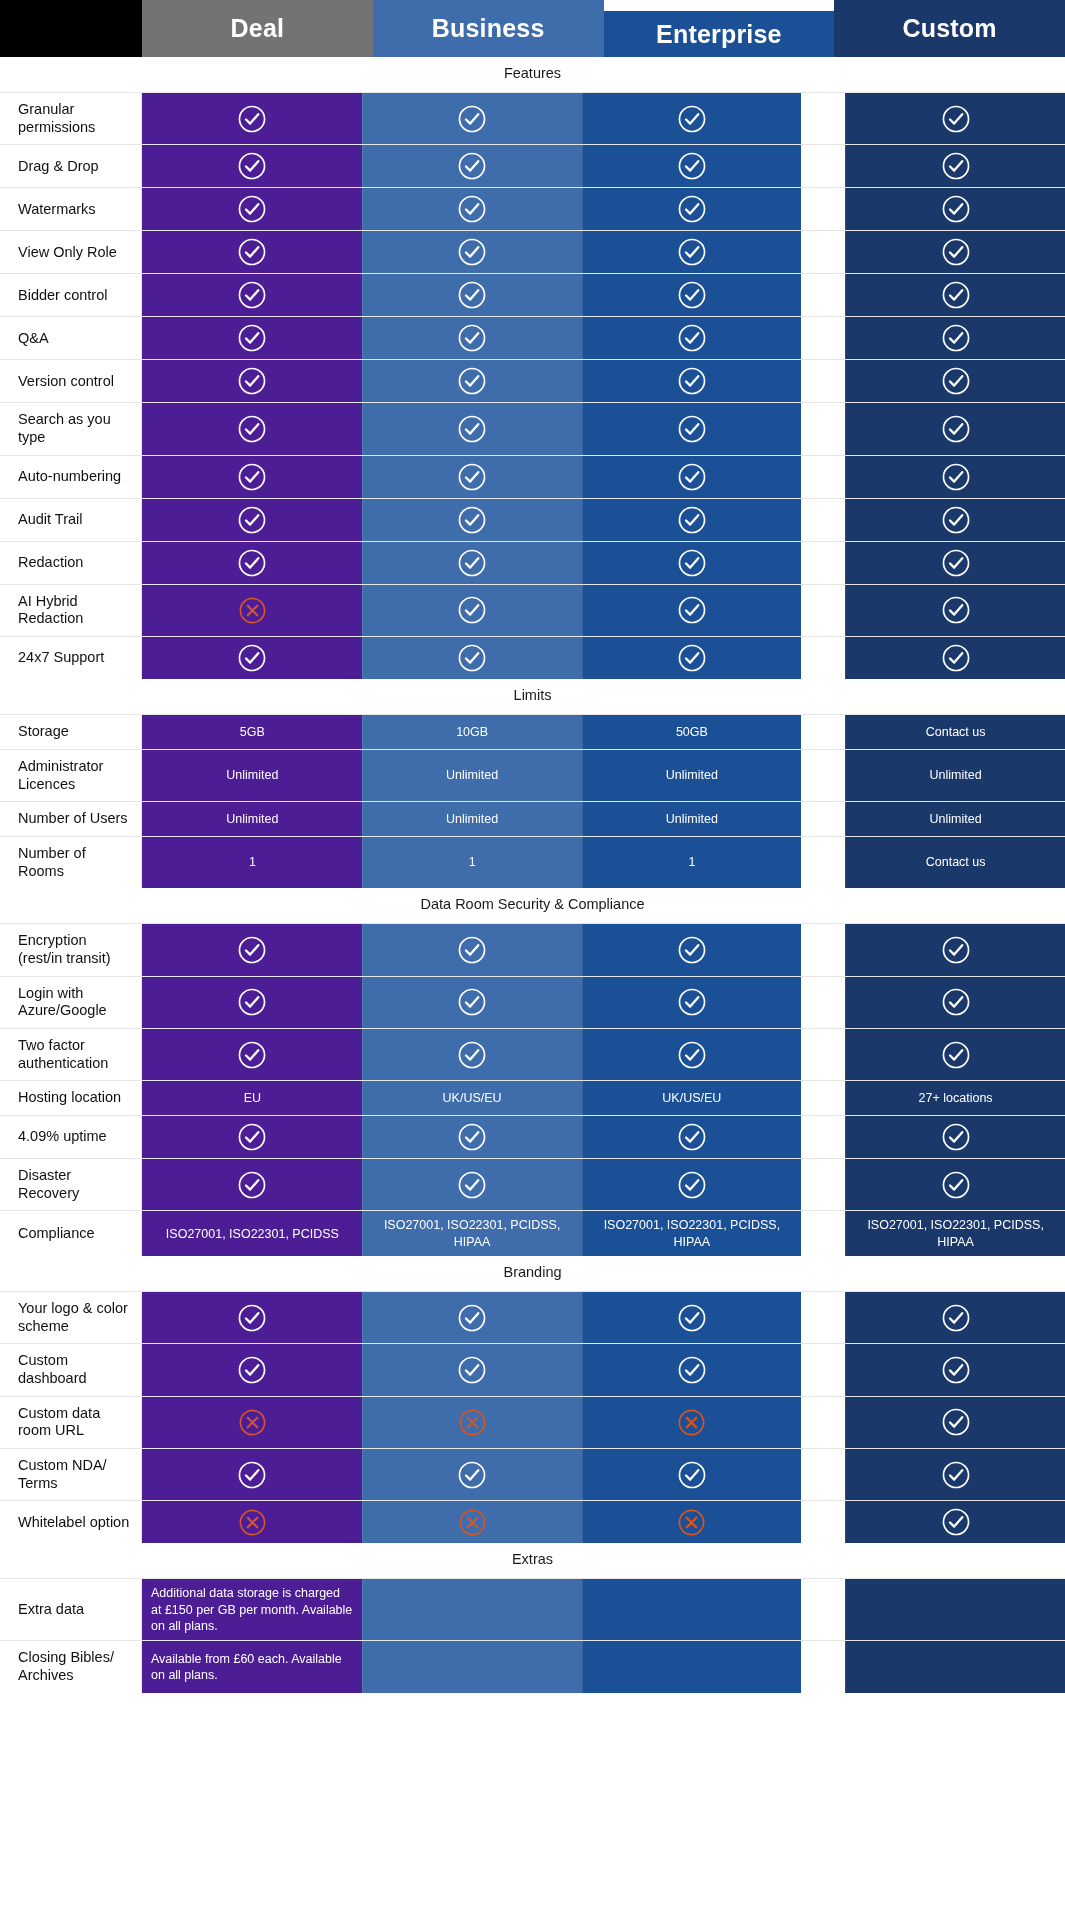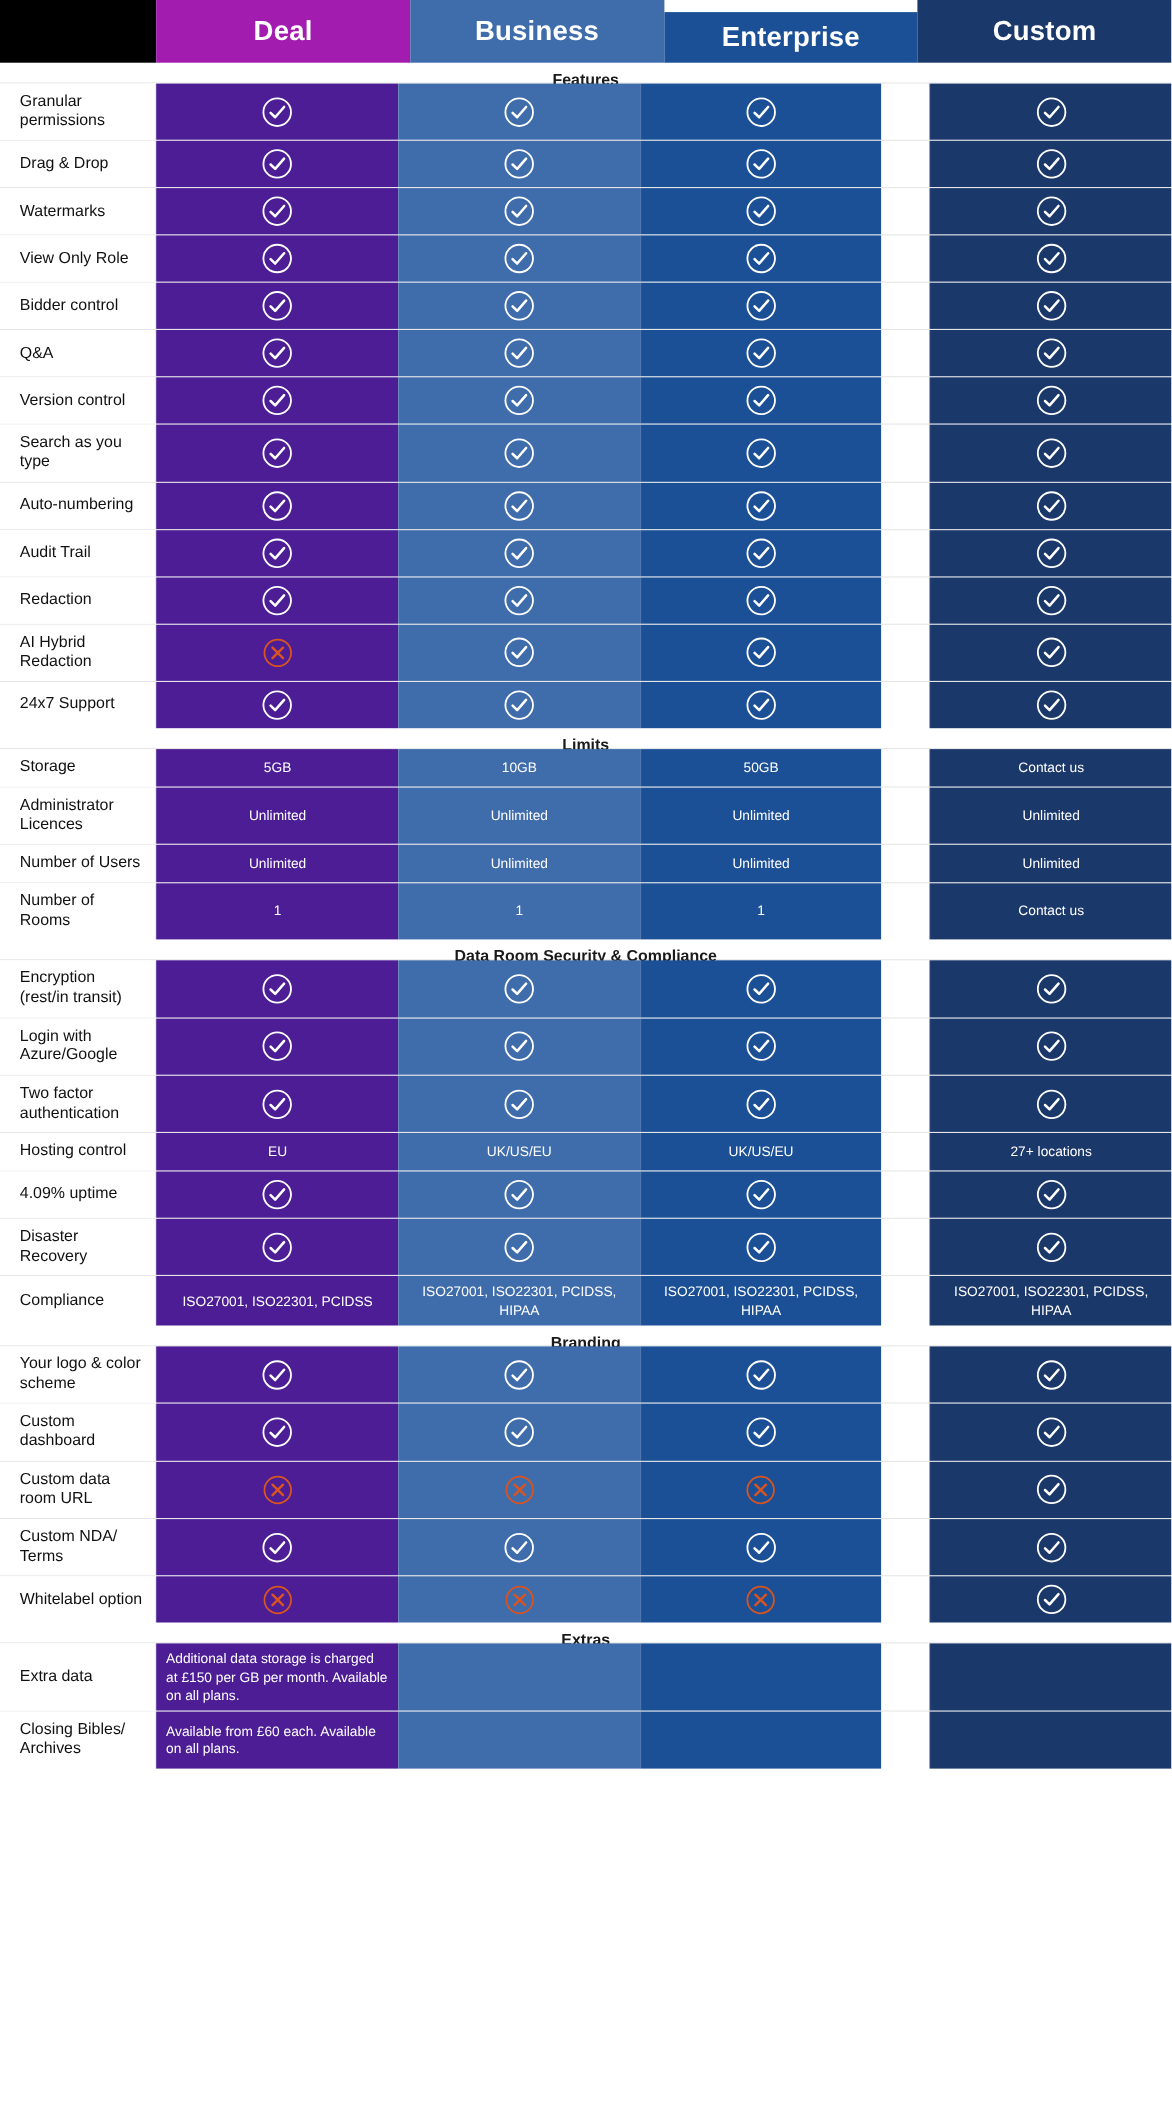--- a/index.html
+++ b/index.html
@@ -16,32 +16,32 @@
   .hdr .plan {
     flex: 1 1 0;
     display: flex;
     align-items: center;
     justify-content: center;
     color: #ffffff;
     font-size: 25px;
     font-weight: 700;
     letter-spacing: .2px;
   }
-  .hdr .plan.c0 { background: #a21caf; }
+  .hdr .plan.c0 { background: #737373; }
   .hdr .plan.c1 { background: #3f6cab; text-align: right; }
   .hdr .plan.c2 { background: #1b5096; margin-top: 11px; }
   .hdr .plan.c3 { background: #1b386b; text-align: right; }
 
   
   .sect-title {
-    height: 18px;
+    height: 35px;
     line-height: 32px;
     text-align: center;
     font-size: 14.5px;
-    font-weight: 700;
+    font-weight: 400;
     color: #1a1a1a;
     background: #ffffff;
     border-bottom: 1px solid #ffffff;
   }
 
   
   .row { display: flex; border-top: 1px solid #e6e6e6; }
   .row:first-child { border-top: none; }
   .row .lbl {
     width: 142px;
@@ -596,21 +596,21 @@
             </svg>
           </div>
           <div class="cell c3">
             <svg class="ico" viewBox="0 0 34 34">
               <circle cx="17" cy="17" r="14.2" fill="none" stroke="#ffffff" stroke-width="1.9"></circle>
               <path d="M10.2 17.6 L14.9 22.2 L24.1 11.6" fill="none" stroke="#ffffff" stroke-width="2.6" stroke-linecap="round" stroke-linejoin="round"></path>
             </svg>
           </div>
         </div>
         <div class="row">
-          <div class="lbl">Hosting control</div>
+          <div class="lbl">Hosting location</div>
           <div class="cell c0">
             <span>EU</span>
           </div>
           <div class="cell c1">
             <span>UK/US/EU</span>
           </div>
           <div class="cell c2">
             <span>UK/US/EU</span>
           </div>
           <div class="cell c3">

